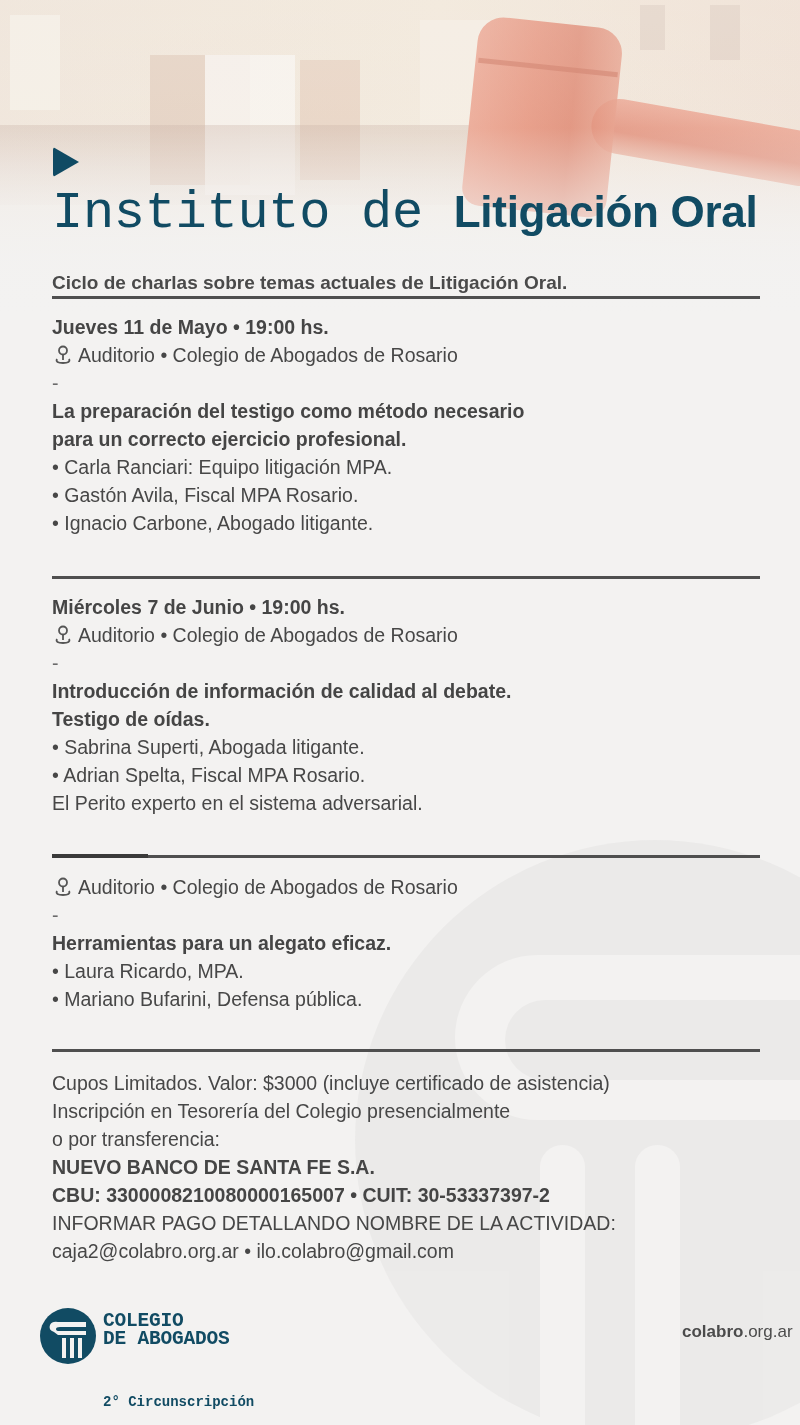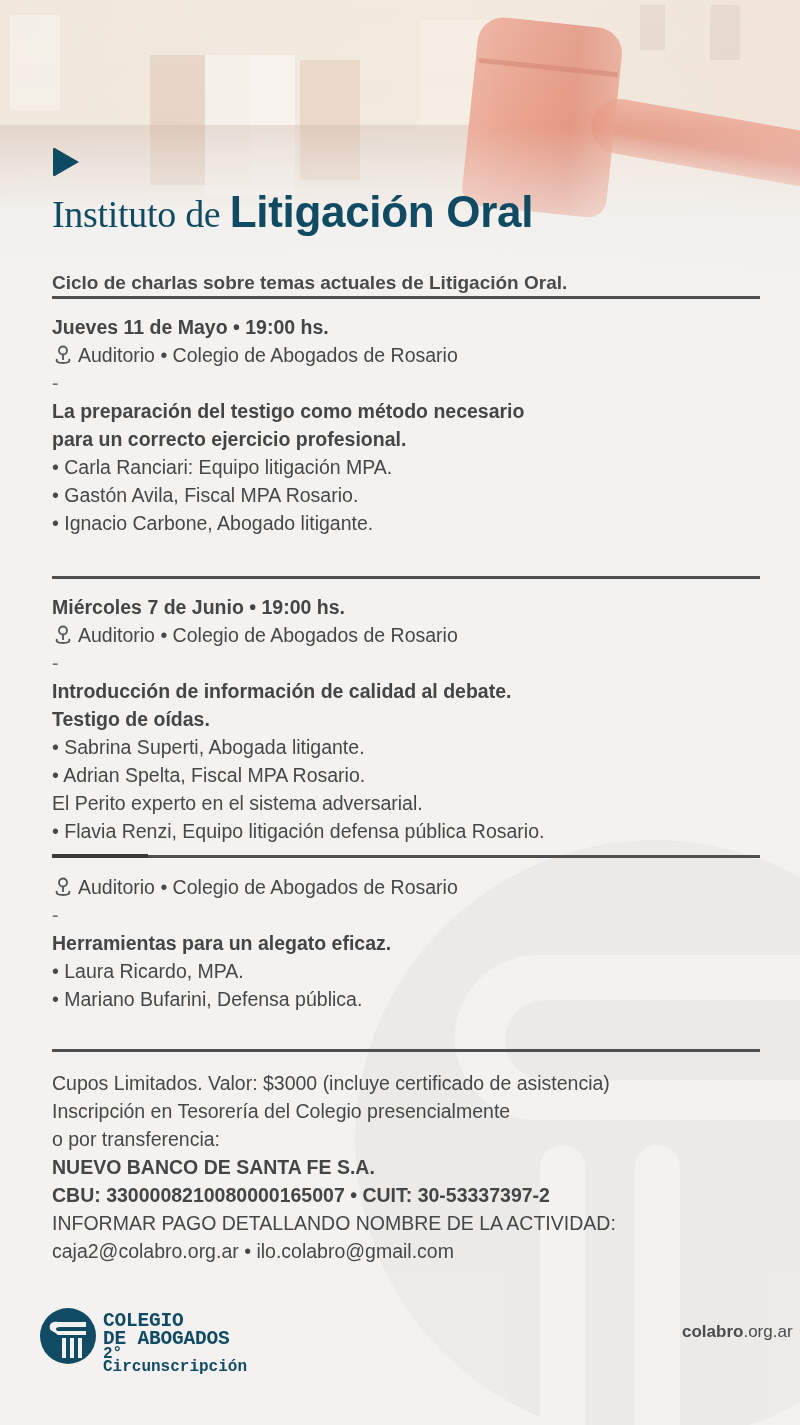--- a/index.html
+++ b/index.html
@@ -55,21 +55,21 @@
     .play-icon {
       position:absolute; left:53px; top:147px; width:0; height:0;
       border-top: 15px solid transparent; border-bottom: 15px solid transparent;
       border-left: 26px solid #0f4a63;
       border-radius: 3px;
     }
     .title {
       position:absolute; left:52px; top:186px; white-space:nowrap;
       font-size: 44px; line-height: 52px; color:#114b63; letter-spacing: -0.3px;
     }
-    .title .light { font-weight: 300; font-family: Liberation Serif, serif; font-size: 38px; }
+    .title .light { font-weight: 300; font-family: Liberation Mono, monospace; font-size: 52px; }
     .title .bold { font-weight: 700; font-family: "Liberation Sans", sans-serif; }
 
     .subtitle {
       position:absolute; left:52px; top:272px; font-size: 19px; font-weight: 700;
       color:#4a4a4a; white-space:nowrap;
     }
     .rule { position:absolute; left:52px; width:708px; height:3px; background:#4f4f4f; }
     .rule.r1 { top:296px; }
     .rule.r2 { top:576px; }
     .rule.r3 { top:855px; }
@@ -79,21 +79,21 @@
     .block { position:absolute; left:52px; width:710px; }
     .line { font-size: 19.5px; line-height: 28px; height:28px; white-space: nowrap; color:#474747; }
     .line.b { font-weight: 700; color:#454545; }
     .line.dash { color:#6a6a6a; }
     .pin-icon { display:inline-block; width:22px; height:22px; vertical-align:-4px; margin-right:4px; }
 
     .footer-logo { position:absolute; left:40px; top:1308px; width:230px; height:60px;font-family:Liberation Mono, monospace; }
     .logo-circle { position:absolute; left:0; top:0; width:56px; height:56px; border-radius:50%; background:#114b63; overflow:hidden; }
     .logo-text { position:absolute; left:63px; top:4px; color:#114b63; }
     .logo-text .l1, .logo-text .l2 { font-weight:700; font-size: 19.5px; line-height:18px; letter-spacing:-0.2px; }
-    .logo-text .l3 { font-size: 16px; line-height:13px; font-weight:700; }
+    .logo-text .l3 { font-size: 14px; line-height:13px; font-weight:700;margin-top:48px; }
     .site { position:absolute; left:642px; top:1322px; font-size:17px; color:#4b4b4b; }
     .site .b { font-weight:700;margin-left:40px; }
   </style>
 </head>
 <body>
 
 <div class="hero-bg">
   <div class="window1"></div>
   <div class="door"></div>
   <div class="door-inner"></div>
@@ -150,21 +150,20 @@
         <line x1="11" y1="10.5" x2="11" y2="16" stroke="#555" stroke-width="1.8"></line>
         <path d="M5 15 Q3 19 11 19 Q19 19 17 15" fill="none" stroke="#555" stroke-width="1.8"></path>
       </svg><span>Auditorio • Colegio de Abogados de Rosario</span>
   </div>
   <div class="line dash">-</div>
   <div class="line b">Introducción de información de calidad al debate.</div>
   <div class="line b">Testigo de oídas.</div>
   <div class="line">• Sabrina Superti, Abogada litigante.</div>
   <div class="line">• Adrian Spelta, Fiscal MPA Rosario.</div>
   <div class="line">El Perito experto en el sistema adversarial.</div>
-  <div class="line">• Flavia Renzi, Equipo litigación defensa pública Rosario.</div>
 </div>
 
 <div class="rule r3">
     <div class="stub"></div>
   </div>
 
 <div class="block" style="top:873px;">
   <div class="line">
     <svg class="pin-icon" viewBox="0 0 22 22">
         <circle cx="11" cy="6.5" r="4" fill="none" stroke="#555" stroke-width="1.8"></circle>

